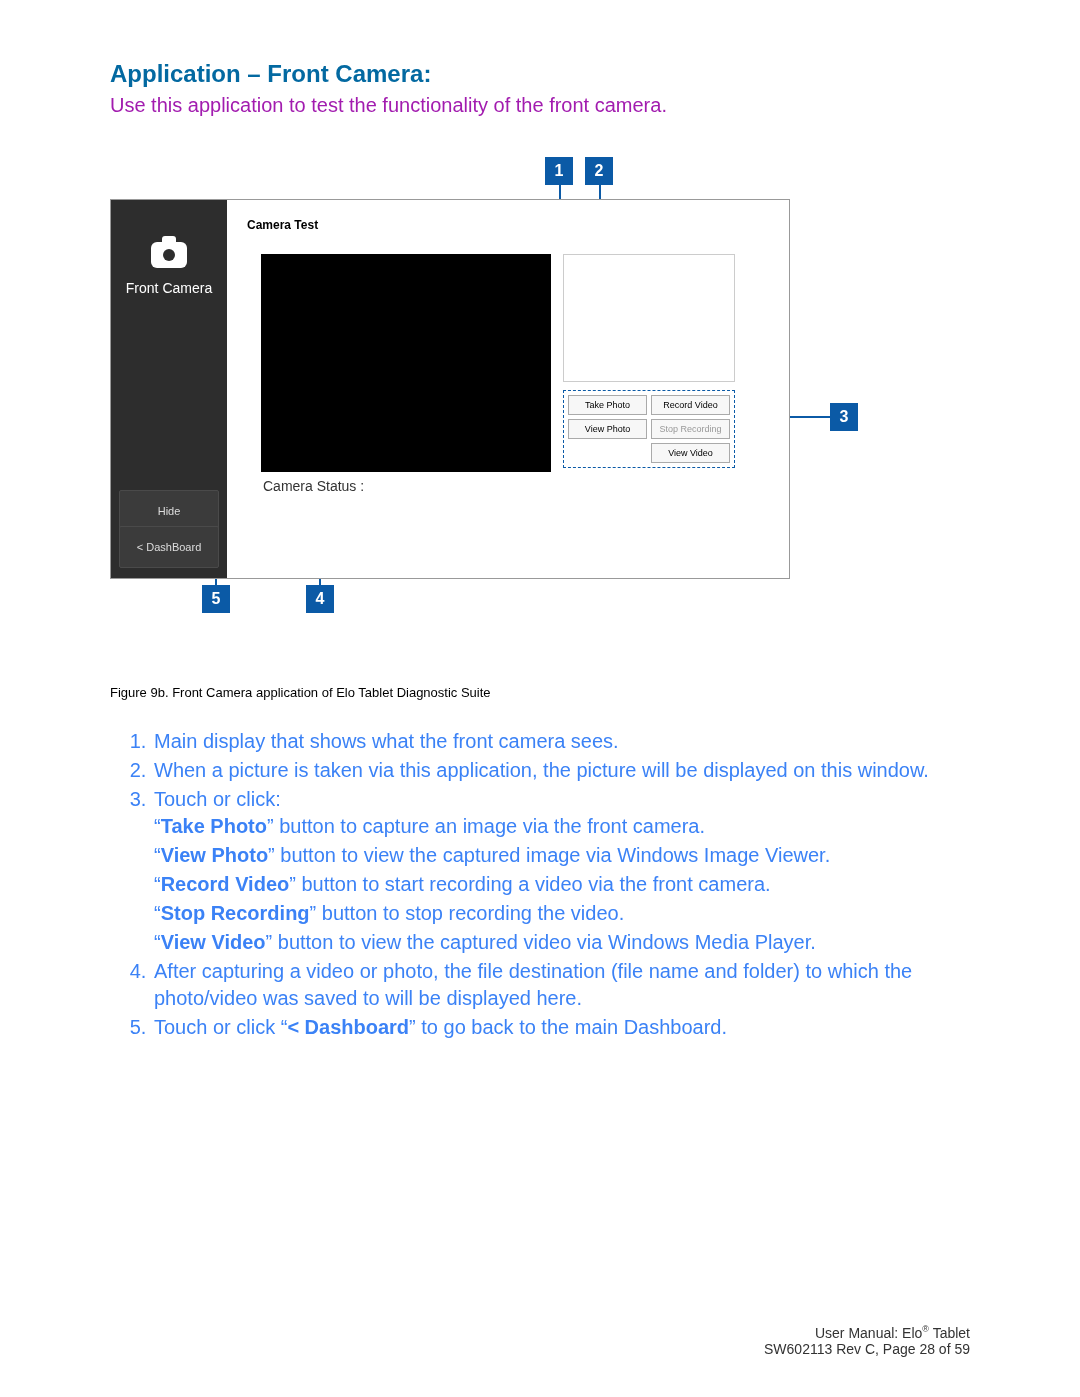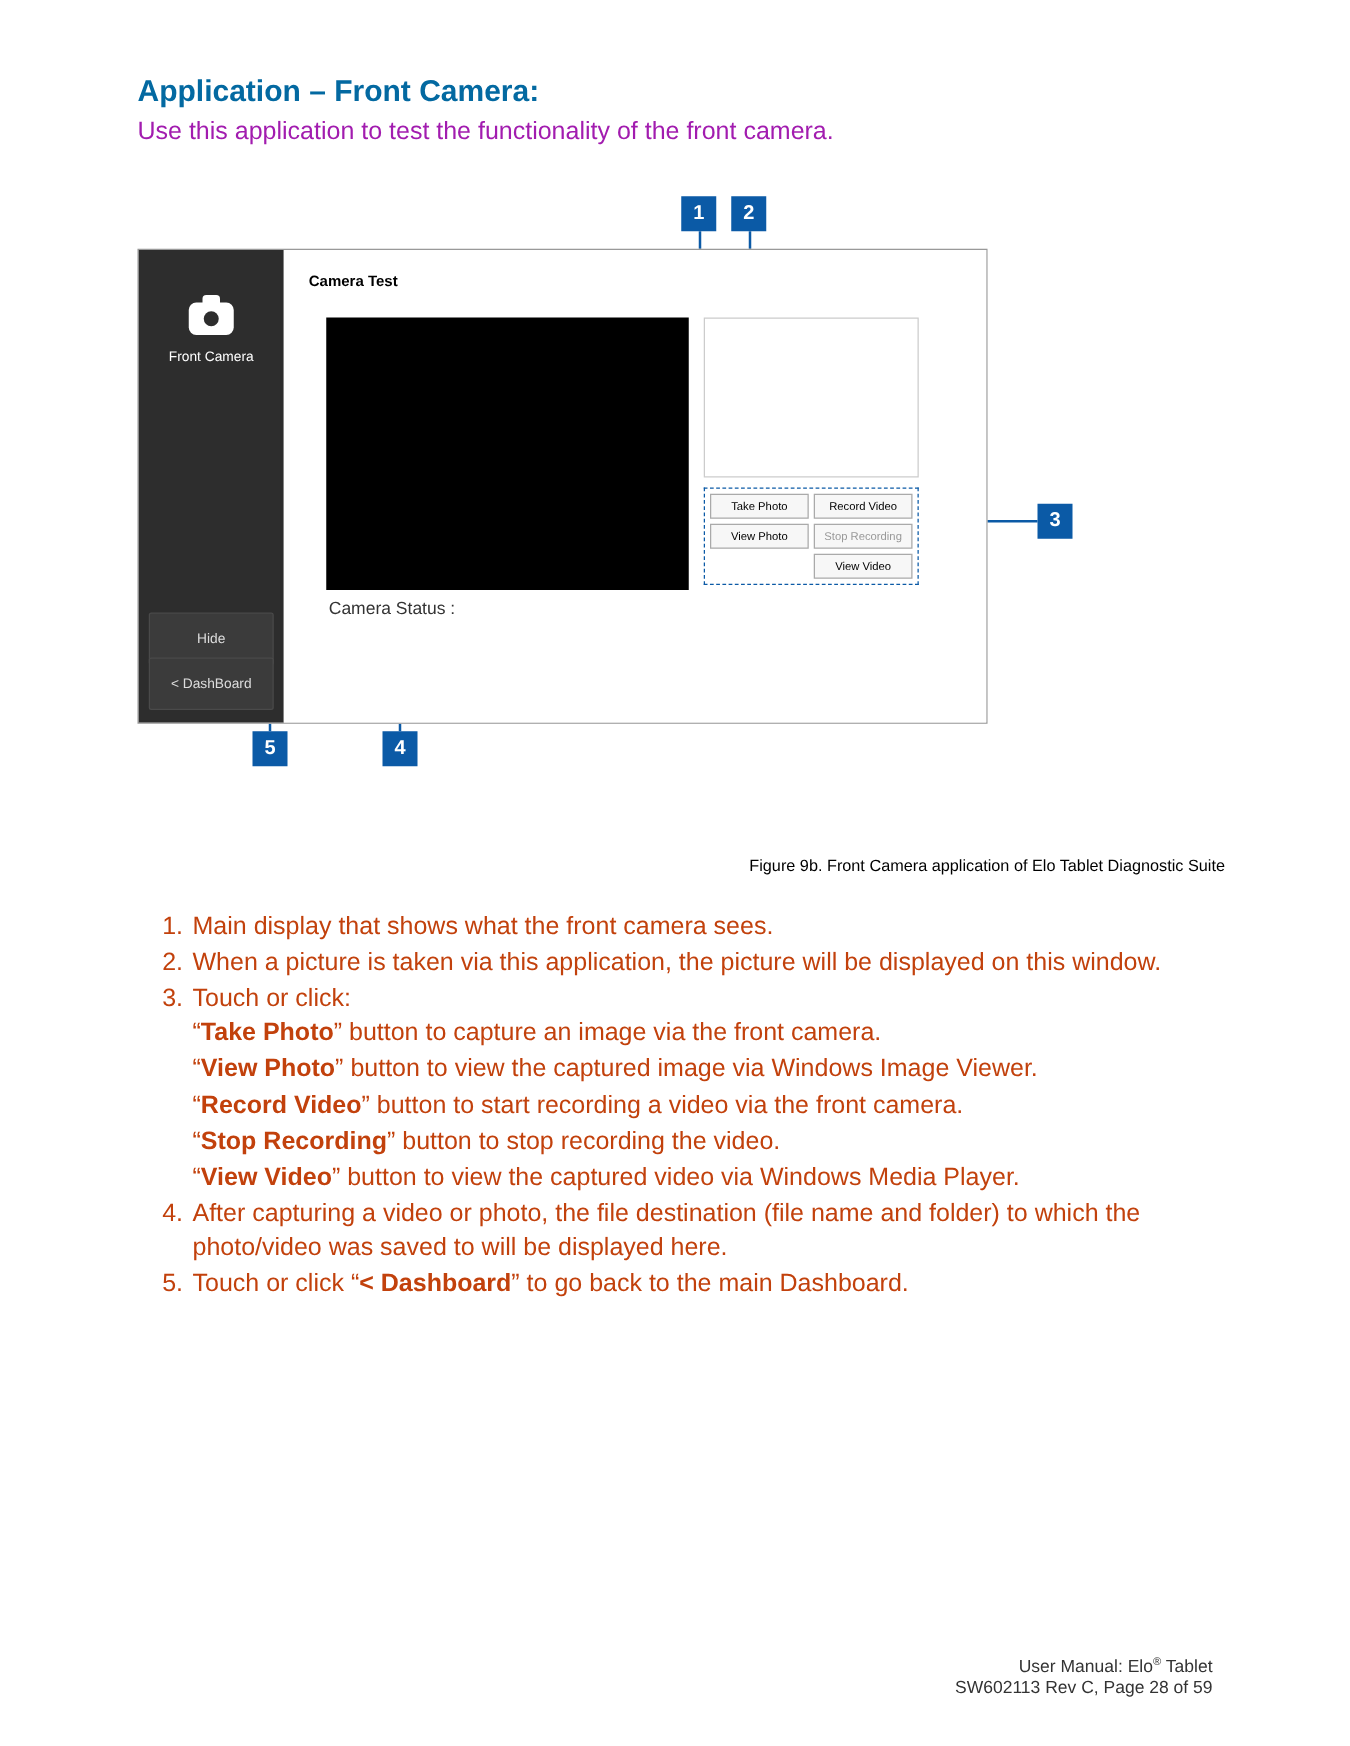--- a/index.html
+++ b/index.html
@@ -117,21 +117,21 @@
     content: "";
     position: absolute;
     top: 50%; left: 50%;
     transform: translate(-50%, -50%);
     width: 12px; height: 12px;
     border-radius: 50%;
     background: #2d2d2d;
   }
   .cam-label {
     color: #fff;
-    font-size: 11px;
+    font-size: 14px;
     text-align: center;
     margin-top: 12px;
   }
   .side-btn {
     position: absolute;
     left: 8px; right: 8px;
     height: 42px;
     background: #3b3b3b;
     color: #ddd;
     font-size: 11px;
@@ -195,30 +195,30 @@
   .ui-btn.full { grid-column: 2 / 3; }
   .cam-status {
     position: absolute;
     top: 278px; left: 36px;
     font-size: 14px;
     color: #333;
   }
 
   .figure-caption {
     font-size: 13px;
-    text-align: right;
+    text-align: left;
     margin: 8px 0 28px 0;
     color: #000;
   }
 
   
   ol.list {
     font-size: 20px;
     line-height: 1.35;
-    color: #c2410c;
+    color: #3b82f6;
     padding-left: 42px;
     margin: 0;
   }
   ol.list > li { margin-bottom: 2px; padding-left: 2px; }
   .sub {
     padding-left: 0;
   }
   .sub div { margin-bottom: 2px; }
   .b { font-weight: bold; }
 

